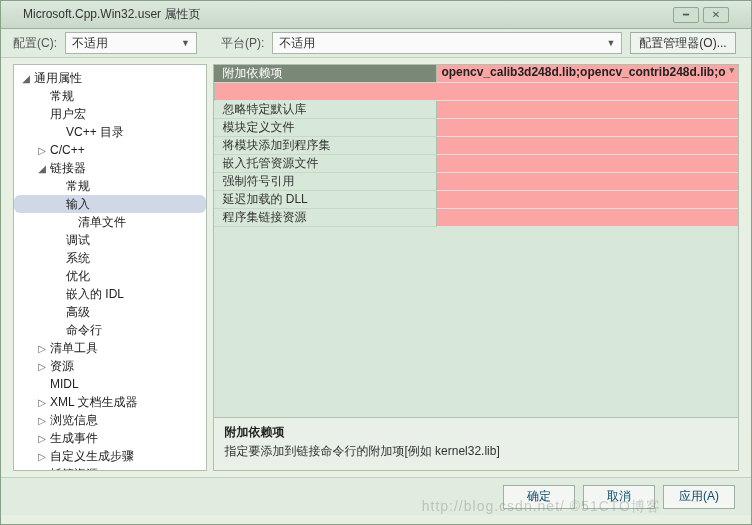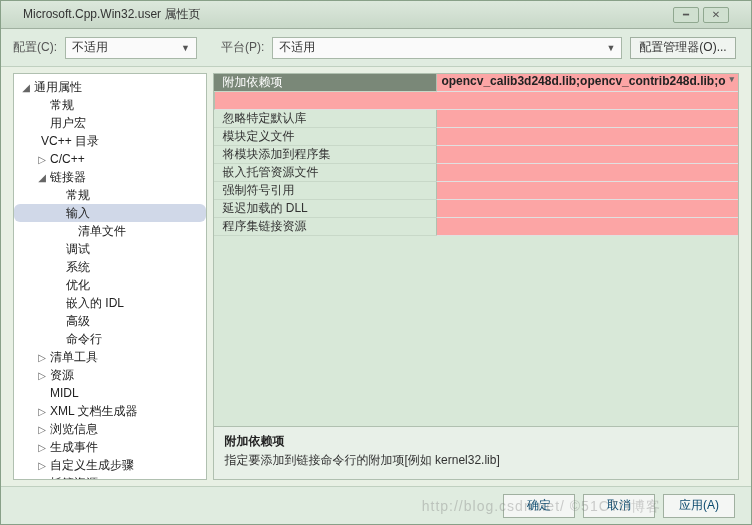--- a/index.html
+++ b/index.html
@@ -2,21 +2,21 @@
 <html><head>
 <meta charset="utf-8">
 <style>
 * { box-sizing: border-box; margin: 0; padding: 0; font-family: "Microsoft YaHei", "Segoe UI", Tahoma, sans-serif; font-size: 12px; }
 body { background: #d8e8d8; width: 752px; height: 525px; overflow: hidden; }
 .window { width: 100%; height: 100%; background: #e8f0e4; border: 1px solid #88a088; position: relative; }
 .titlebar { height: 28px; background: linear-gradient(#dce8dc, #c8d8c8); border-bottom: 1px solid #a0b0a0; display: flex; align-items: center; padding: 0 22px; justify-content: space-between; }
 .titlebar-text { color: #333; }
 .titlebar-btns { display: flex; gap: 4px; }
 .titlebar-btn { width: 26px; height: 16px; background: #d0e0d0; border: 1px solid #90a890; border-radius: 2px; display: flex; align-items: center; justify-content: center; color: #555; cursor: pointer; font-size: 10px; }
-.toolbar { height: 38px; display: flex; align-items: center; padding: 0 12px; gap: 8px; border-bottom: 1px solid #c0d0c0; background: #e0ece0; }
+.toolbar { height: 29px; display: flex; align-items: center; padding: 0 12px; gap: 8px; border-bottom: 1px solid #c0d0c0; background: #e0ece0; }
 .tb-label { color: #555; }
 .tb-select { background: #fafafa; border: 1px solid #a8b8a8; height: 22px; width: 132px; display: flex; align-items: center; justify-content: space-between; padding: 0 6px; color: #333; cursor: pointer; }
 .tb-select.wide { width: 350px; }
 .tb-arrow { color: #555; font-size: 9px; }
 .tb-btn { background: #f0f4f0; border: 1px solid #a0b0a0; height: 22px; padding: 0 8px; display: flex; align-items: center; cursor: pointer; color: #333; }
 .main { display: flex; height: calc(100% - 28px - 38px - 38px); }
 .tree { width: 204px; border: 1px solid #b0c0b0; background: #fff; margin: 6px 0 6px 12px; overflow-y: auto; padding: 4px 0; }
 .tree-item { display: flex; align-items: center; height: 18px; padding-left: 6px; cursor: pointer; color: #222; white-space: nowrap; }
 .tree-item.selected { background: #d0d8e8; }
 .tree-toggle { width: 12px; display: inline-flex; justify-content: center; color: #666; font-size: 10px; }
@@ -70,21 +70,21 @@
           <span class="tree-label">通用属性</span>
         </div>
         <div class="tree-item" style="padding-left: 22px;">
           <span class="tree-toggle"></span>
           <span class="tree-label">常规</span>
         </div>
         <div class="tree-item" style="padding-left: 22px;">
           <span class="tree-toggle"></span>
           <span class="tree-label">用户宏</span>
         </div>
-        <div class="tree-item" style="padding-left: 13px;">
+        <div class="tree-item" style="padding-left: 38px;">
           <span class="tree-toggle"></span>
           <span class="tree-label">VC++ 目录</span>
         </div>
         <div class="tree-item" style="padding-left: 22px;">
           <span class="tree-toggle">▷</span>
           <span class="tree-label">C/C++</span>
         </div>
         <div class="tree-item" style="padding-left: 22px;">
           <span class="tree-toggle">◢</span>
           <span class="tree-label">链接器</span>

